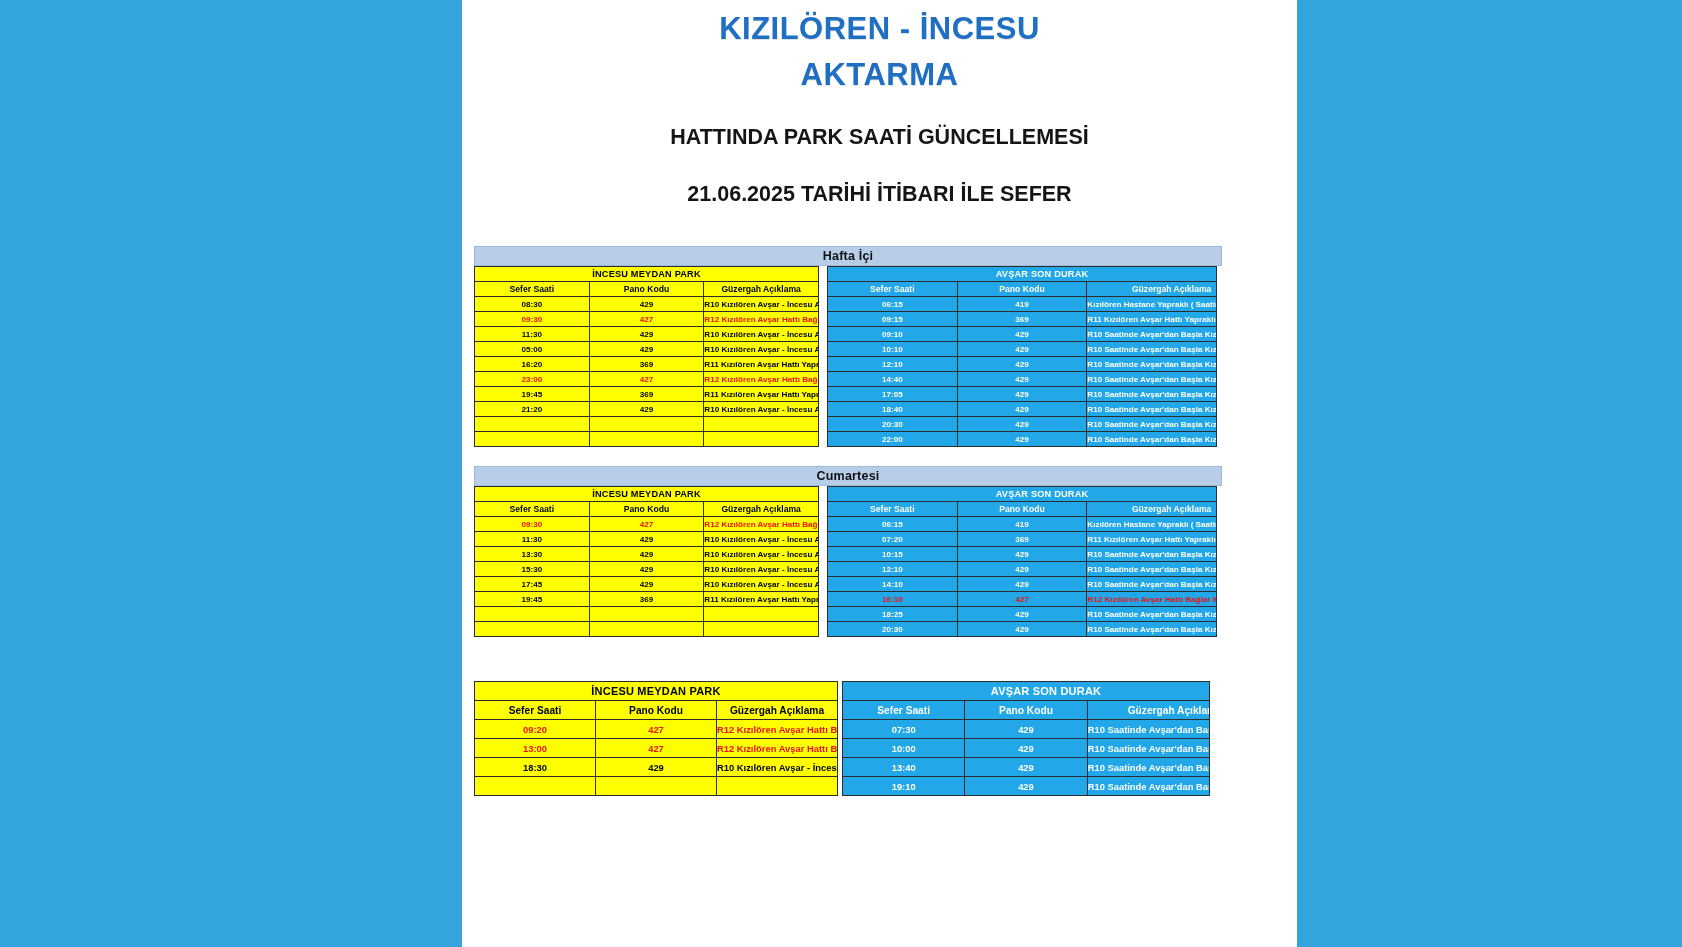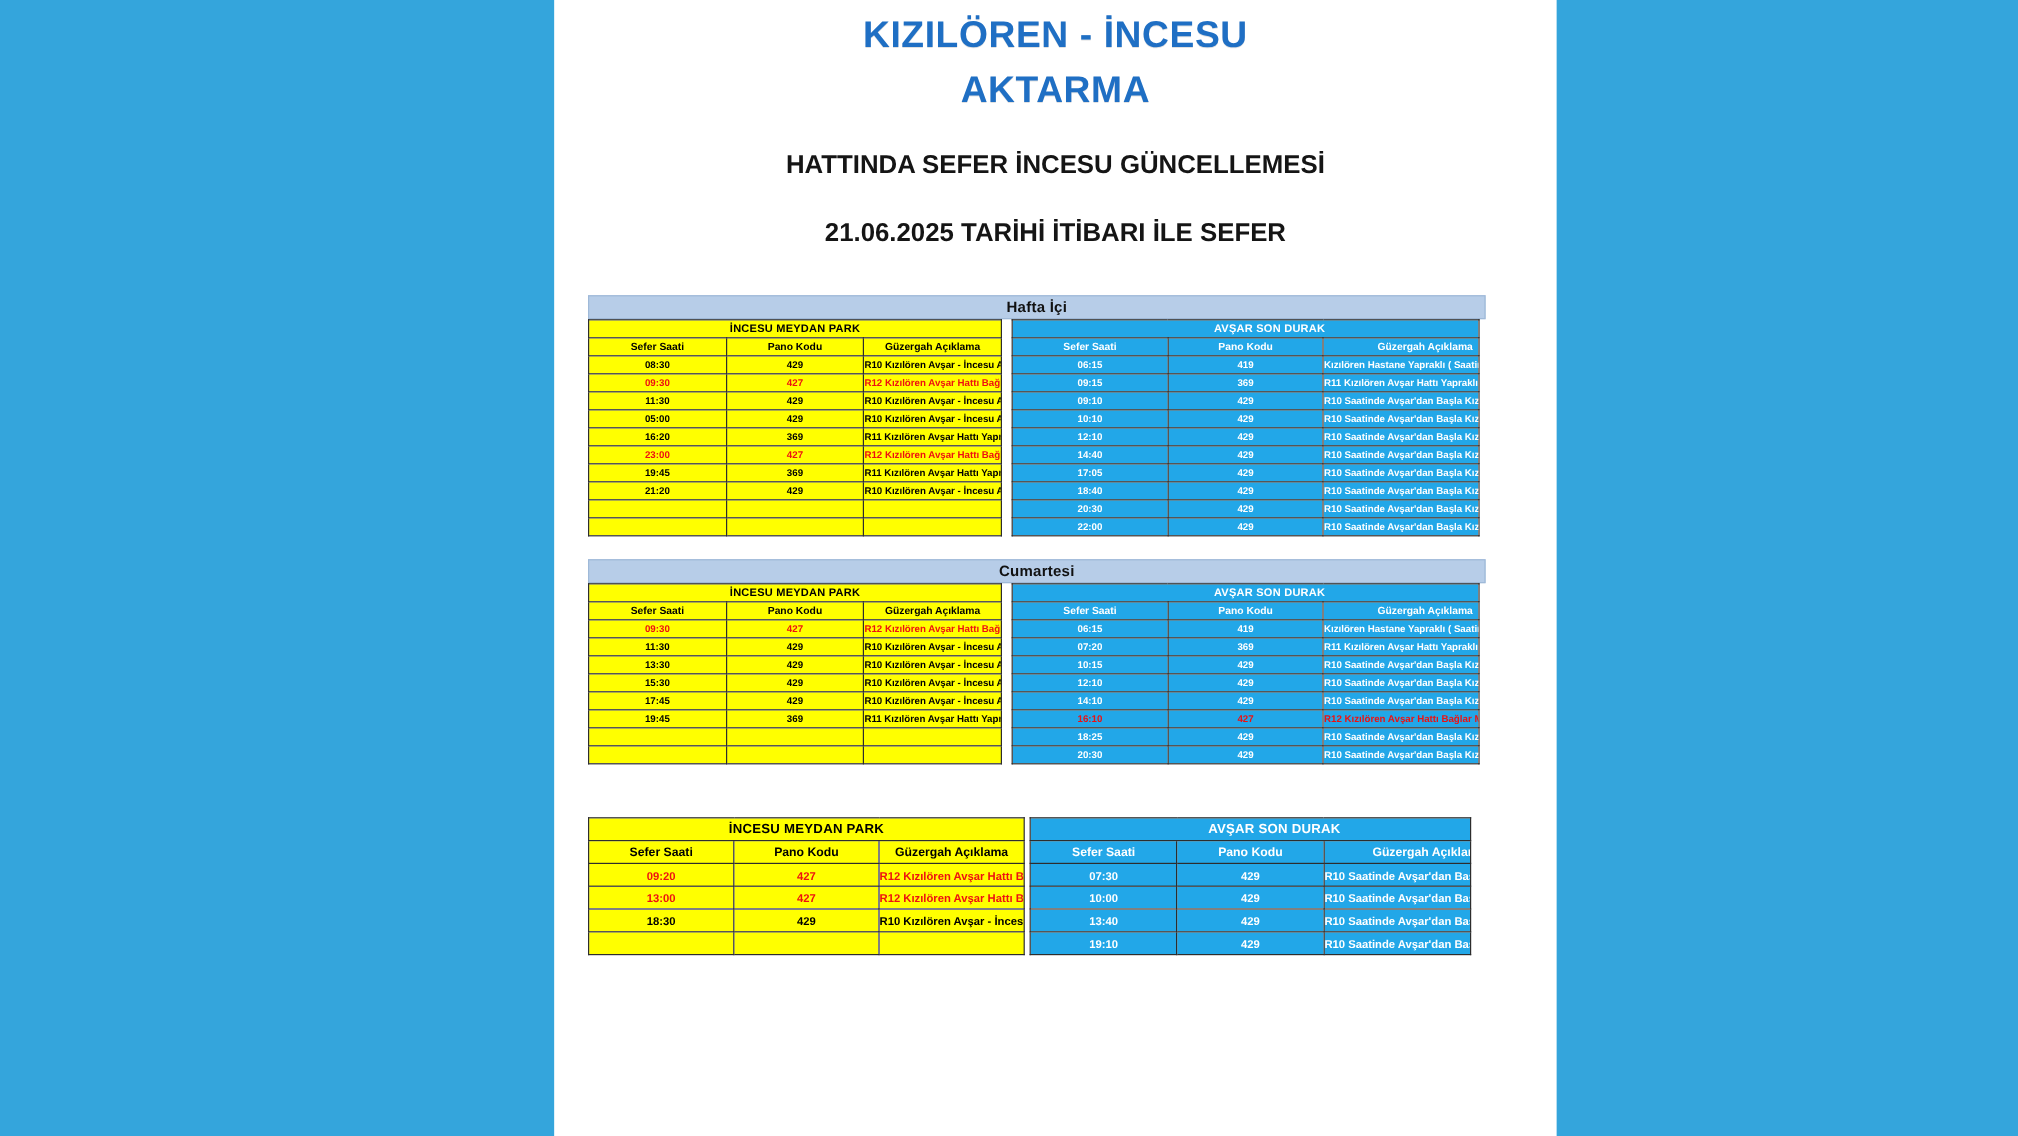--- a/index.html
+++ b/index.html
@@ -21,20 +21,21 @@
     background: #34a5dc;
   }
   .side-band.left  { left: 0;  width: 462px; }
   .side-band.right { right: 0; width: 385px; }
 
   .page {
     position: absolute;
     left: 462px; top: 0;
     width: 835px; height: 947px;
     background: #ffffff;
+    border-radius: 32px;
   }
 
   
   .heading-block {
     padding-top: 6px;
     text-align: center;
   }
   .h-blue {
     color: #1f6fc4;
     font-weight: bold;
@@ -48,21 +49,21 @@
     color: #151515;
     font-weight: bold;
     font-size: 21.5px;
     line-height: 1.62;
     margin: 0;
   }
   .h-black.sp1 { margin-top: 22px; }
   .h-black.sp2 { margin-top: 22px; }
 
   
-  .day-block { position: absolute; left: 28px; width: 748px; }
+  .day-block { position: absolute; left: 12px; width: 748px; }
   .day-title-bar {
     background: #b7cde8;
     border: 1px solid #9fb9d8;
     height: 20px;
     display: flex;
     align-items: center;
     justify-content: center;
   }
   .day-title {
     font-size: 12.5px;
@@ -136,21 +137,21 @@
 <div id="stage">
 
   <div class="side-band left"></div>
   <div class="side-band right"></div>
 
   <div class="page">
 
     <div class="heading-block">
       <p class="h-blue">KIZILÖREN - İNCESU</p>
       <p class="h-blue">AKTARMA</p>
-      <p class="h-black sp1">HATTINDA SEFER İNCESU GÜNCELLEMESİ</p>
+      <p class="h-black sp1">HATTINDA PARK SAATİ GÜNCELLEMESİ</p>
       <p class="h-black sp2">21.06.2025 TARİHİ İTİBARI İLE SEFER</p>
     </div>
 
     <div id="days-container">
         <div class="day-block" style="top: 246px;">
           <div class="day-title-bar">
             <span class="day-title">Hafta İçi</span>
           </div>
           <div class="tables-row">
             <table class="sched tbl-yellow">

